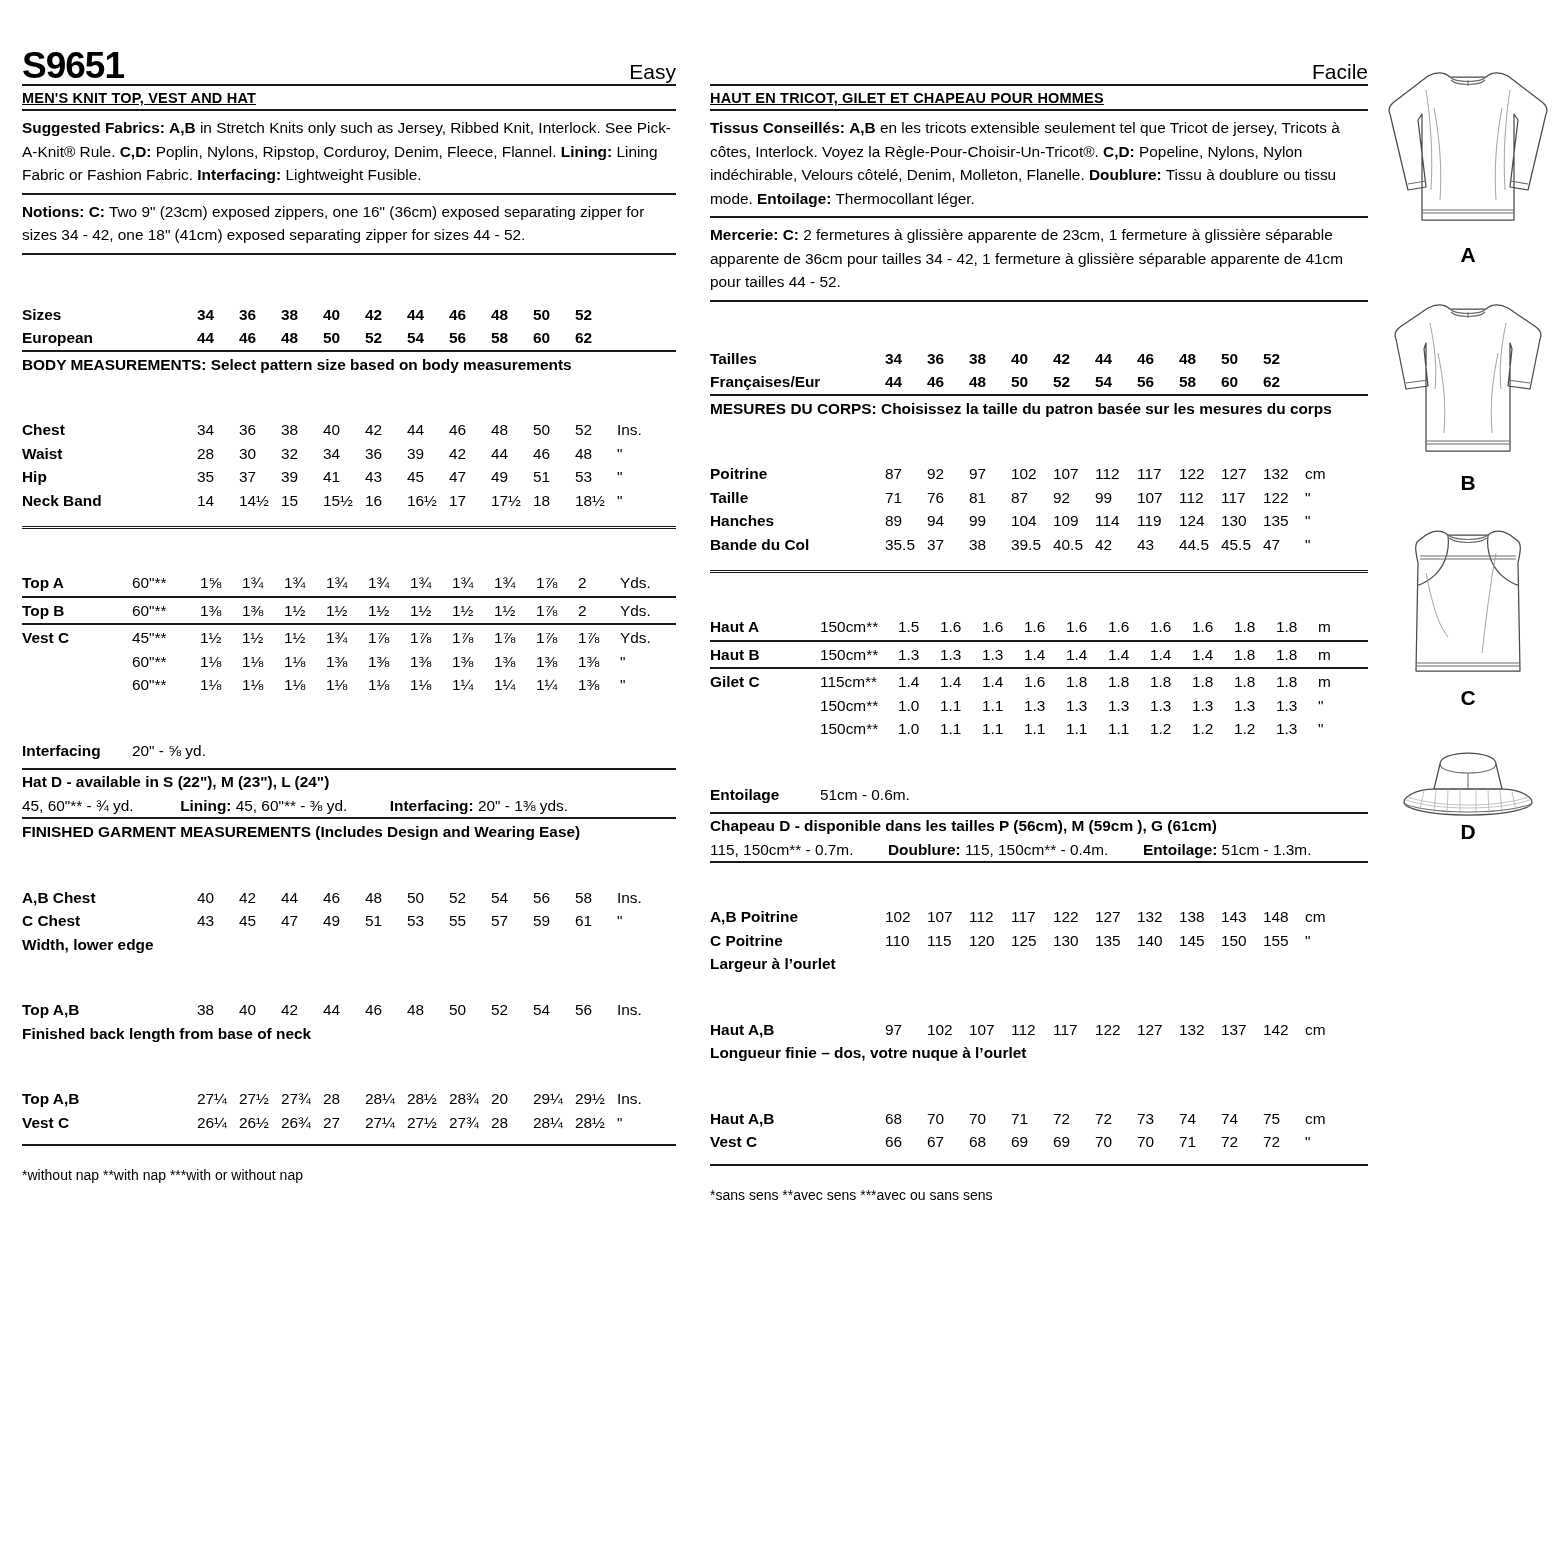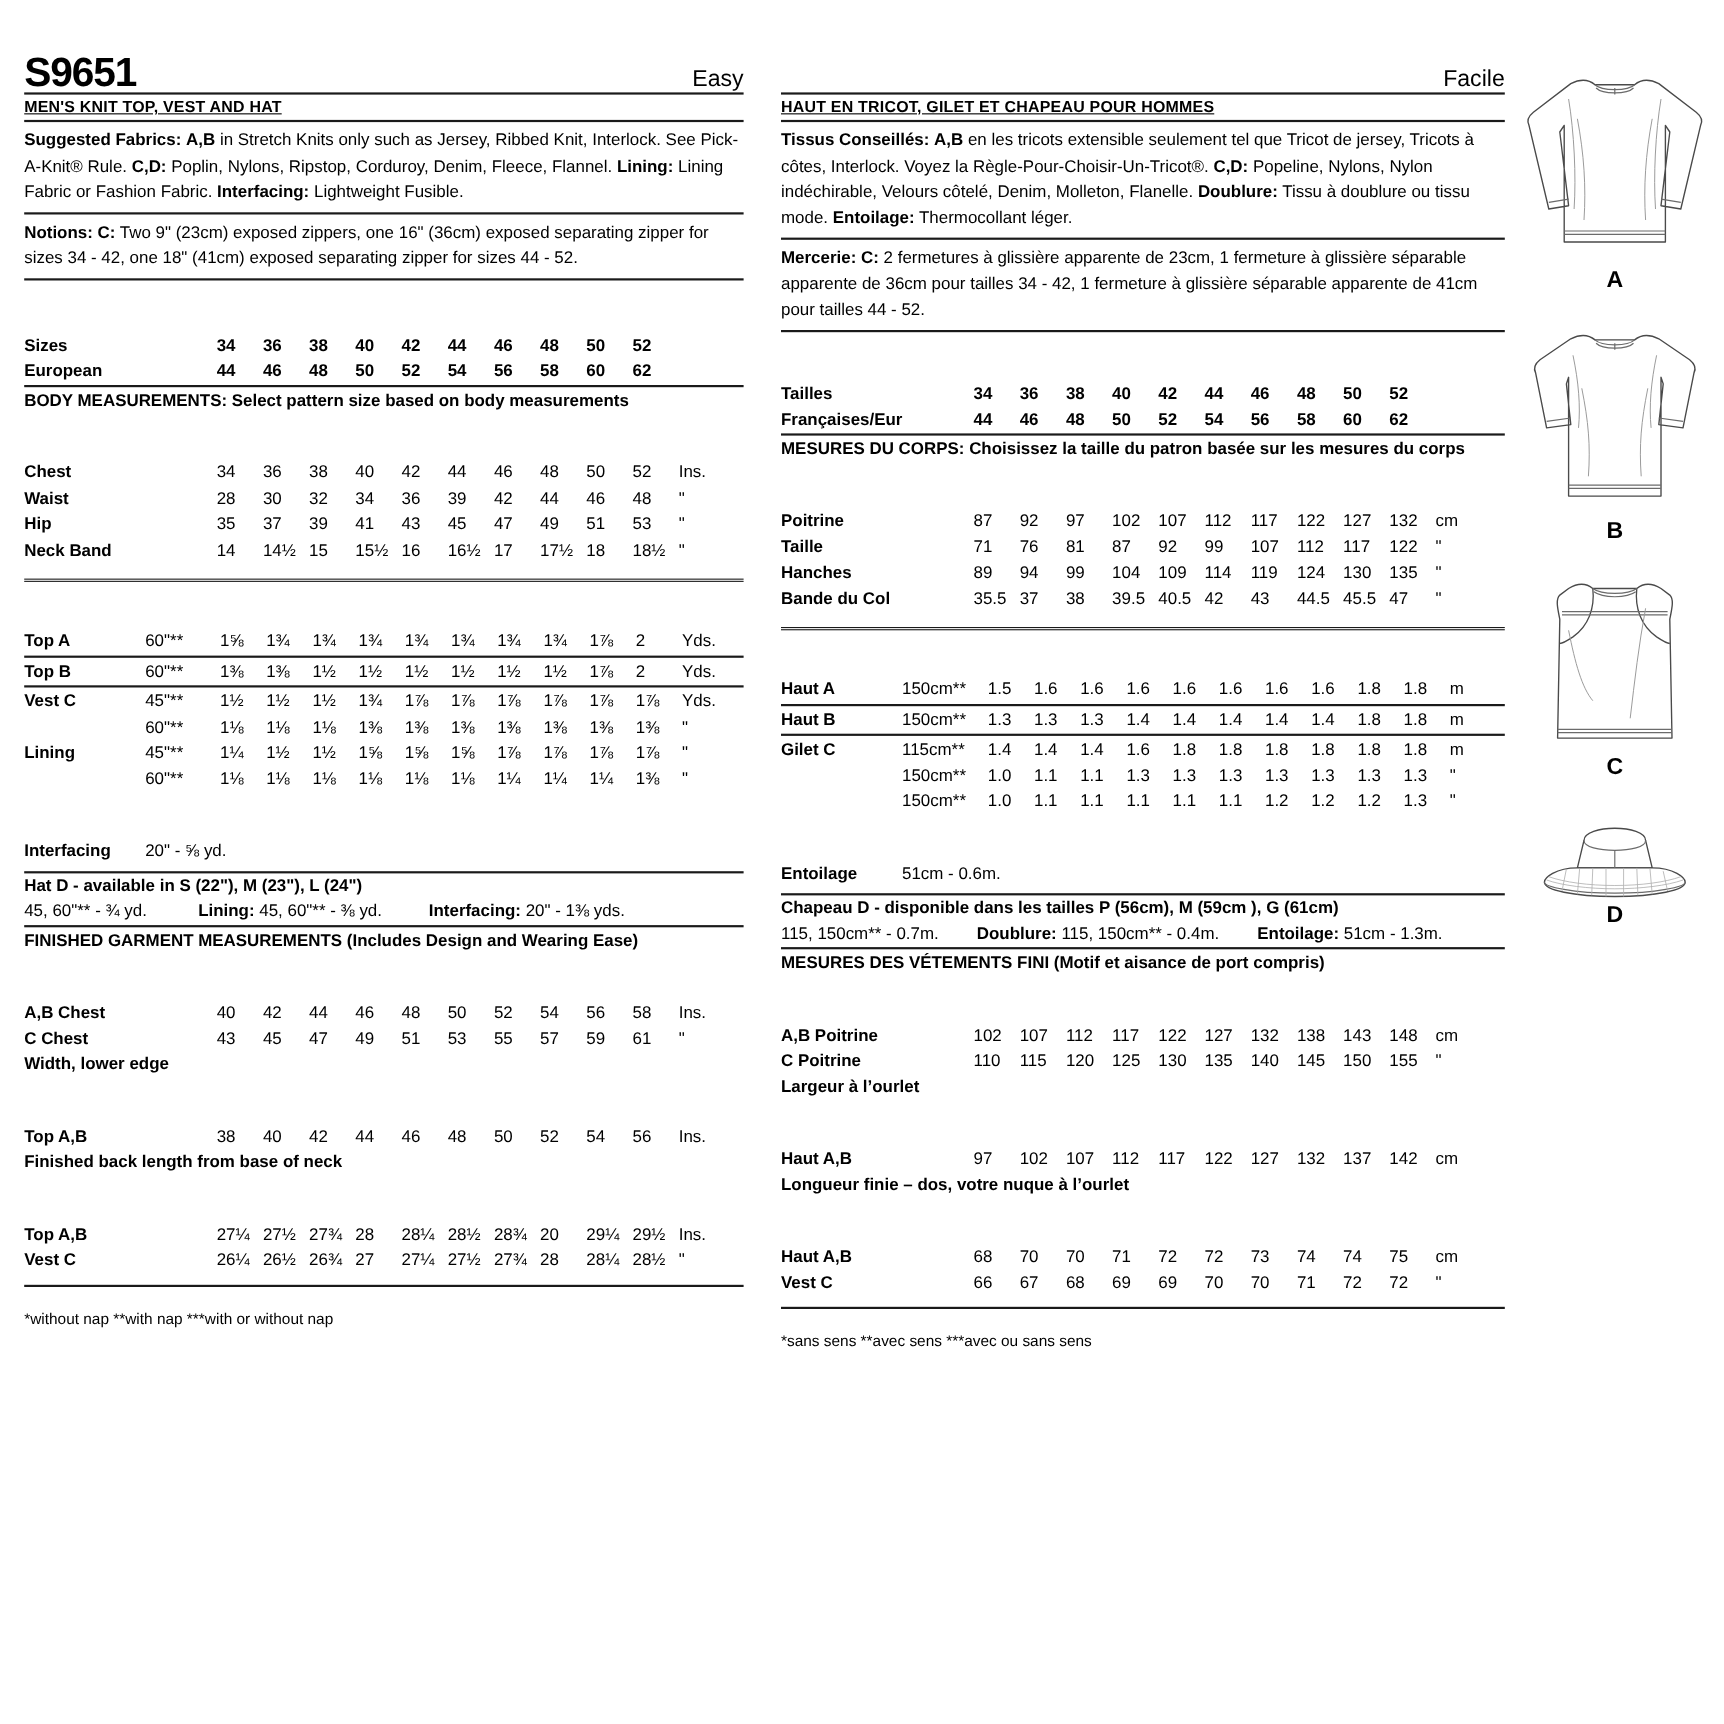--- a/index.html
+++ b/index.html
@@ -308,35 +308,20 @@
             <td class="num">1⅜</td>
             <td class="num">1⅜</td>
             <td class="num">1⅜</td>
             <td class="num">1⅜</td>
             <td class="num">1⅜</td>
             <td class="num">1⅜</td>
             <td class="num">1⅜</td>
             <td class="unit">"</td>
           </tr>
           <tr>
-            <td class="lbl">Lining</td>
-            <td class="lbl-n">45"**</td>
-            <td class="num">1¼</td>
-            <td class="num">1½</td>
-            <td class="num">1½</td>
-            <td class="num">1⅝</td>
-            <td class="num">1⅝</td>
-            <td class="num">1⅝</td>
-            <td class="num">1⅞</td>
-            <td class="num">1⅞</td>
-            <td class="num">1⅞</td>
-            <td class="num">1⅞</td>
-            <td class="unit">"</td>
-          </tr>
-          <tr>
             <td class="lbl"></td>
             <td class="lbl-n">60"**</td>
             <td class="num">1⅛</td>
             <td class="num">1⅛</td>
             <td class="num">1⅛</td>
             <td class="num">1⅛</td>
             <td class="num">1⅛</td>
             <td class="num">1⅛</td>
             <td class="num">1¼</td>
             <td class="num">1¼</td>
@@ -773,21 +758,20 @@
     <div class="sub-head">Chapeau D - disponible dans les tailles P (56cm), M (59cm ), G (61cm)</div>
     <div class="linetext">
       <span>115, 150cm** - 0.7m.</span>
       <span style="display:inline-block;width:26px"></span>
       <b>Doublure:</b><span> 115, 150cm** - 0.4m.</span>
       <span style="display:inline-block;width:26px"></span>
       <b>Entoilage:</b><span> 51cm - 1.3m.</span>
     </div>
     <div class="rule"></div>
 
-    <div class="sect-head">MESURES DES VÉTEMENTS FINI (Motif et aisance de port compris)</div>
     <table class="t" id="R-finished">
         <colgroup>
           <col style="width:175px">
           <col style="width:42px">
           <col style="width:42px">
           <col style="width:42px">
           <col style="width:42px">
           <col style="width:42px">
           <col style="width:42px">
           <col style="width:42px">

